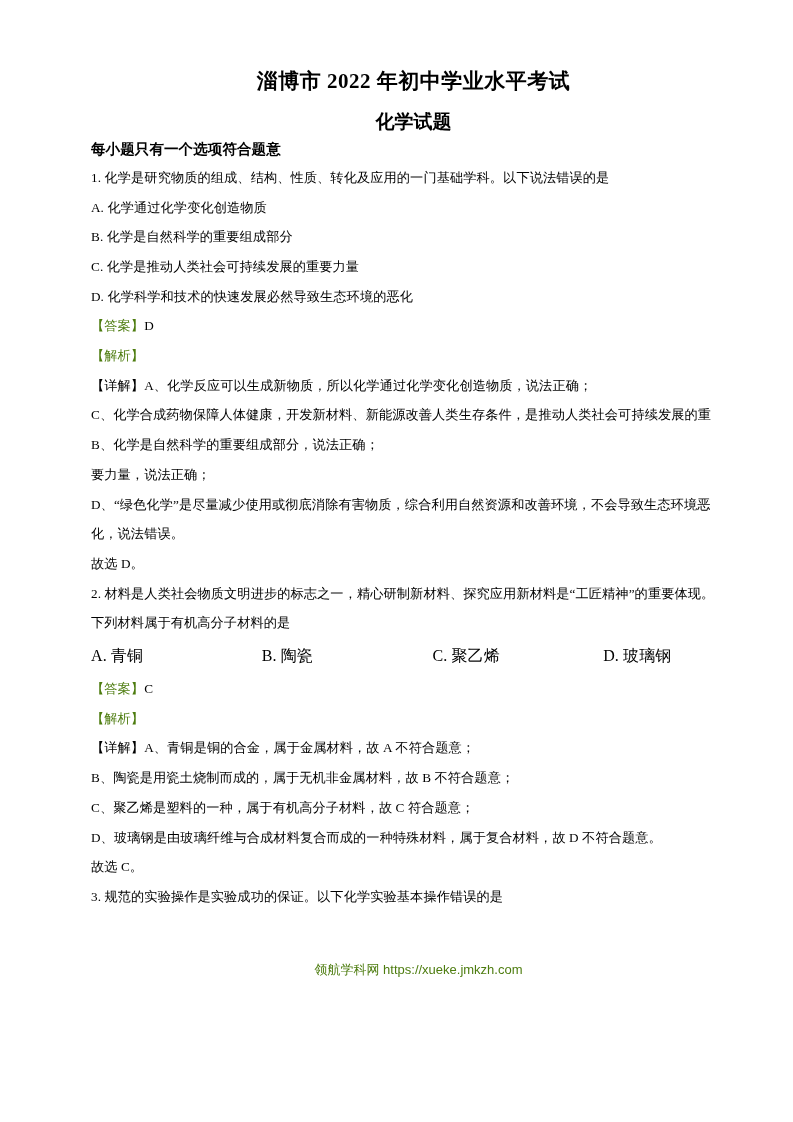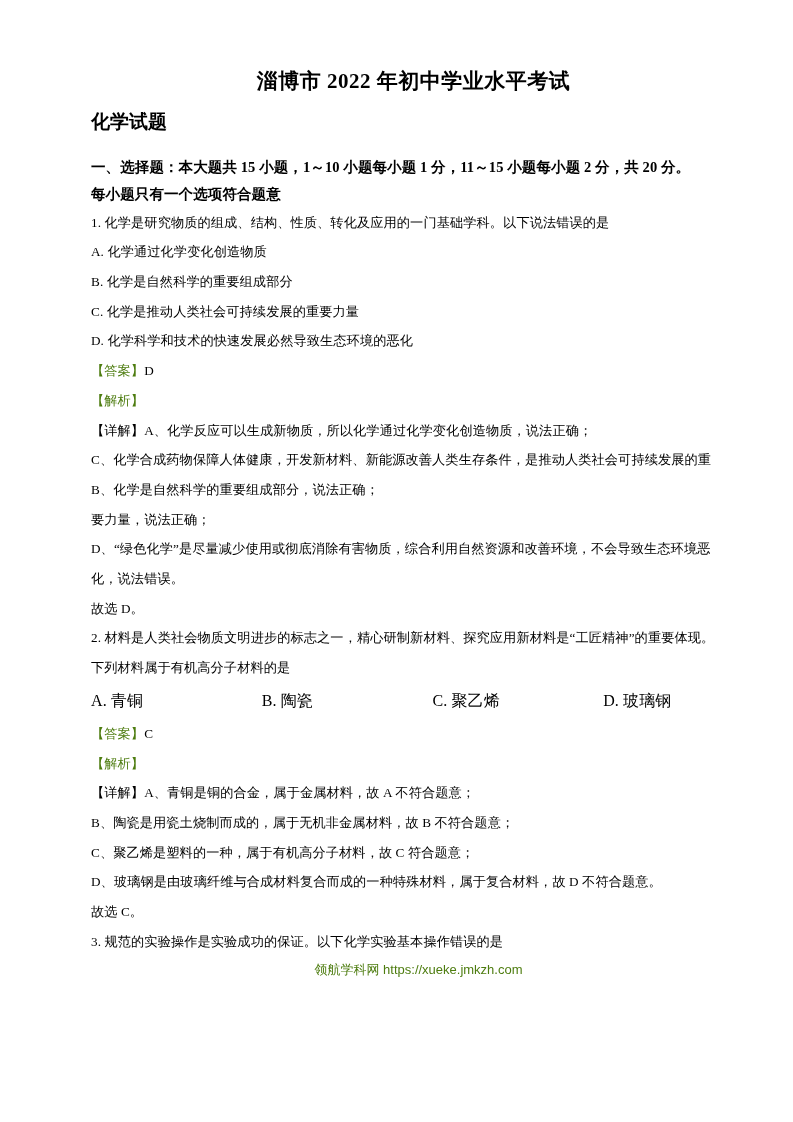--- a/index.html
+++ b/index.html
@@ -25,20 +25,21 @@
   }
   .doc-title {
     text-align: center;
     font-size: 21px;
     font-weight: bold;
     letter-spacing: 0.5px;
     margin: 14px 0 0 0;
     line-height: 1.5;
   }
   .doc-subtitle {
+    text-align: center;
     font-size: 19px;
     font-weight: bold;
     margin: 10px 0 0 0;
     line-height: 1.5;
   }
   .section-head {
     font-size: 14.5px;
     font-weight: bold;
     line-height: 1.85;
     margin-top: 18px;
@@ -99,21 +100,20 @@
   }
 </style>
 </head>
 <body>
 
 <div class="page">
 
   <div class="doc-title">淄博市 2022 年初中学业水平考试</div>
   <div class="doc-subtitle">化学试题</div>
 
-  <div class="section-head">一、选择题：本大题共 15 小题，1～10 小题每小题 1 分，11～15 小题每小题 2 分，共 20 分。</div>
   <div class="section-head-2">每小题只有一个选项符合题意</div>
 
   <div>
     <div class="q-line">1. 化学是研究物质的组成、结构、性质、转化及应用的一门基础学科。以下说法错误的是</div>
     <div class="opt-line">A. 化学通过化学变化创造物质</div>
     <div class="opt-line">B. 化学是自然科学的重要组成部分</div>
     <div class="opt-line">C. 化学是推动人类社会可持续发展的重要力量</div>
     <div class="opt-line">D. 化学科学和技术的快速发展必然导致生态环境的恶化</div>
     <div class="ans-line"><span class="tagblue">【答案】</span><span>D</span></div>
     <div class="ans-line tagblue">【解析】</div>

